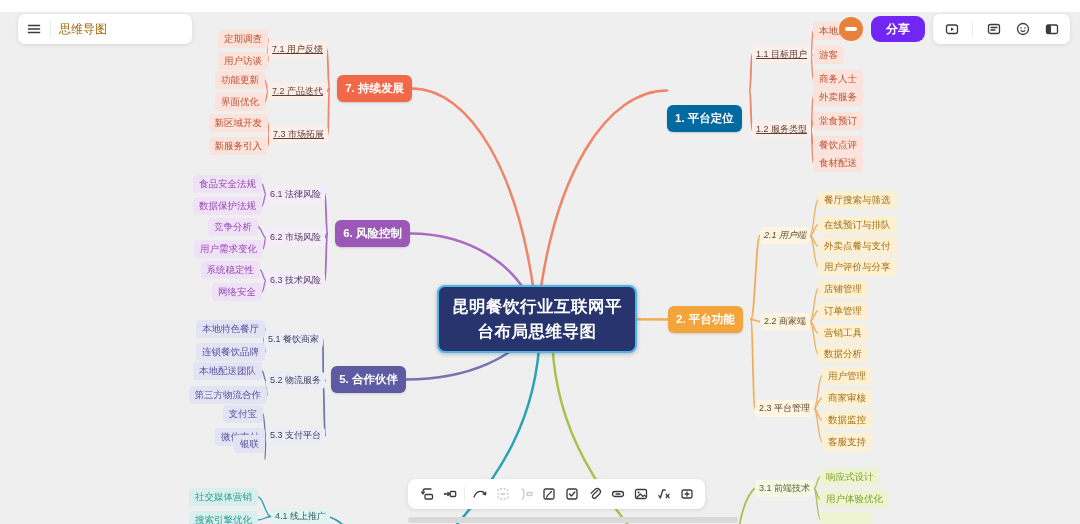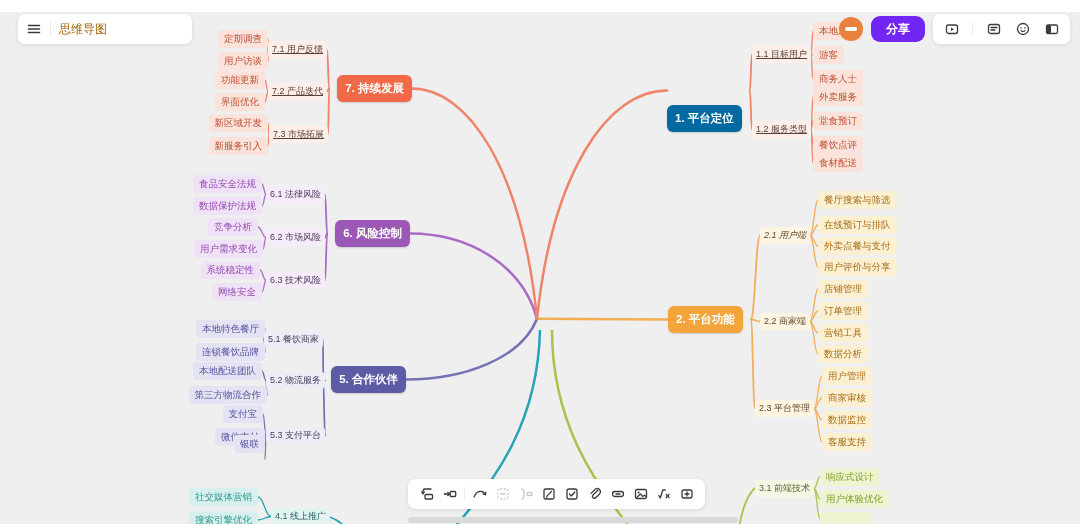--- a/index.html
+++ b/index.html
@@ -116,20 +116,21 @@
       <path d="M 267.984375 49.5 C 267.99140625 49.5, 267.99296875 39, 268 39" fill="none" stroke="#ef8468" stroke-width="1.3" stroke-linecap="round"></path>
       <path d="M 267.984375 49.5 C 267.99140625 49.5, 267.99296875 61, 268 61" fill="none" stroke="#ef8468" stroke-width="1.3" stroke-linecap="round"></path>
       <path d="M 329.203125 88.5 C 328.21171875 88.5, 327.99140625 91.5, 327 91.5" fill="none" stroke="#ef8468" stroke-width="1.8" stroke-linecap="round"></path>
       <path d="M 267.984375 91.5 C 266.64140625 91.5, 266.34296875 80, 265 80" fill="none" stroke="#ef8468" stroke-width="1.3" stroke-linecap="round"></path>
       <path d="M 267.984375 91.5 C 266.64140625 91.5, 266.34296875 102, 265 102" fill="none" stroke="#ef8468" stroke-width="1.3" stroke-linecap="round"></path>
       <path d="M 329.203125 88.5 C 328.66171875 88.5, 328.54140625 134.5, 328 134.5" fill="none" stroke="#ef8468" stroke-width="1.8" stroke-linecap="round"></path>
       <path d="M 268.984375 134.5 C 268.54140625 134.5, 268.44296875 123, 268 123" fill="none" stroke="#ef8468" stroke-width="1.3" stroke-linecap="round"></path>
       <path d="M 268.984375 134.5 C 268.54140625 134.5, 268.44296875 146, 268 146" fill="none" stroke="#ef8468" stroke-width="1.3" stroke-linecap="round"></path>
     </svg>
   <div id="mm-nodes">
+      <div class="mm-node lvl-center br-center" style="top: 285px; left: 437px; background: rgb(39, 52, 109); border-color: rgb(77, 184, 232);">昆明餐饮行业互联网平台布局思维导图</div>
       <div class="mm-node lvl-main br-b1" style="top: 77px; left: 667px; background: #0369a1; margin-top: 28px;">1. 平台定位</div>
       <div class="mm-node lvl-sub br-b1" style="top: 46px; left: 752px;">1.1 目标用户</div>
       <div class="mm-node lvl-leaf br-b1" style="top: 22px; left: 813px;">本地居民</div>
       <div class="mm-node lvl-leaf br-b1" style="top: 46px; left: 813px;">游客</div>
       <div class="mm-node lvl-leaf br-b1" style="top: 70px; left: 813px;">商务人士</div>
       <div class="mm-node lvl-sub br-b1" style="top: 121px; left: 752px; text-align: right;">1.2 服务类型</div>
       <div class="mm-node lvl-leaf br-b1" style="top: 88px; left: 813px;">外卖服务</div>
       <div class="mm-node lvl-leaf br-b1" style="top: 112px; left: 813px;">堂食预订</div>
       <div class="mm-node lvl-leaf br-b1" style="top: 136px; left: 813px;">餐饮点评</div>
       <div class="mm-node lvl-leaf br-b1" style="top: 154px; left: 813px;">食材配送</div>

